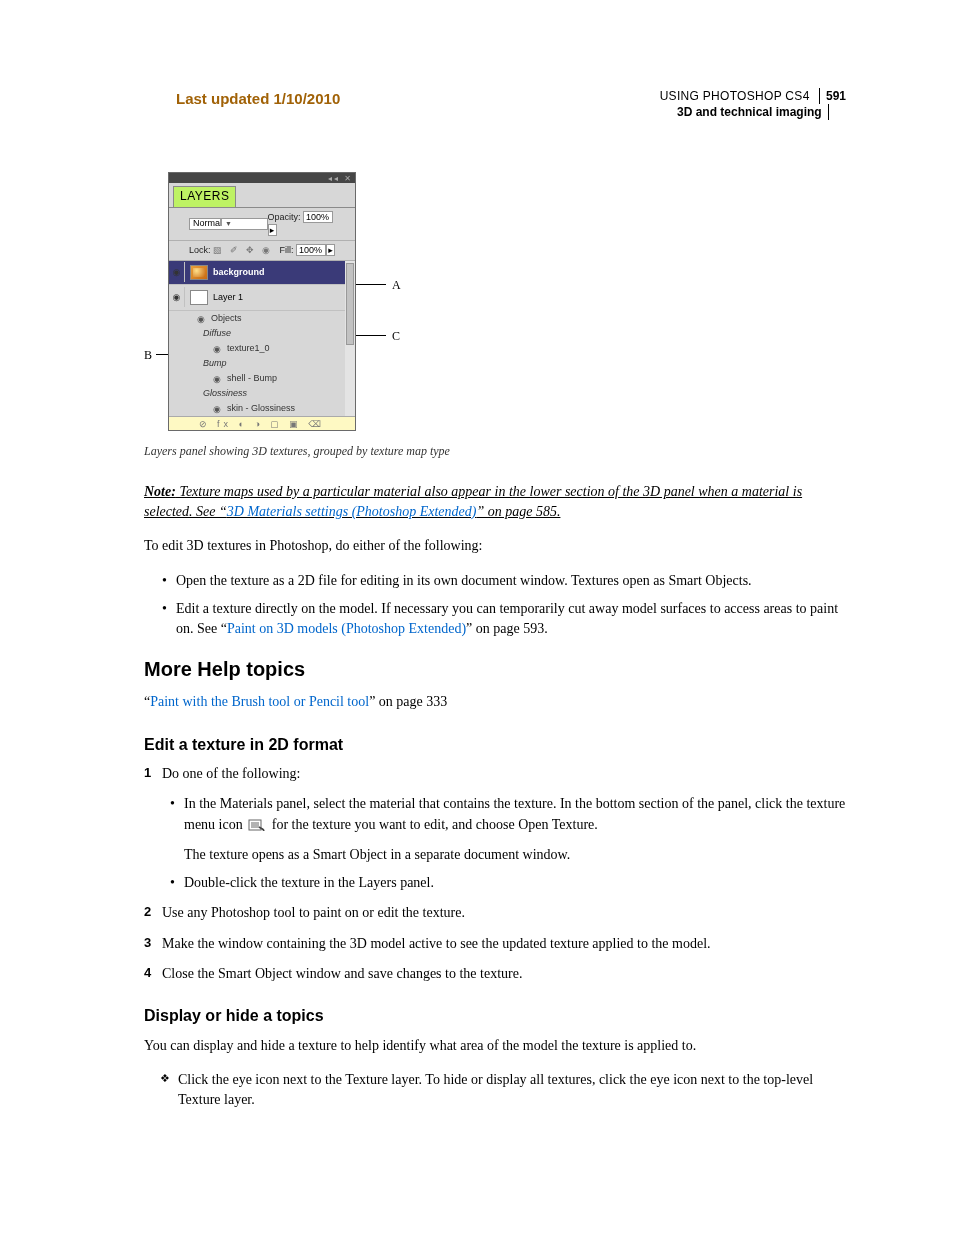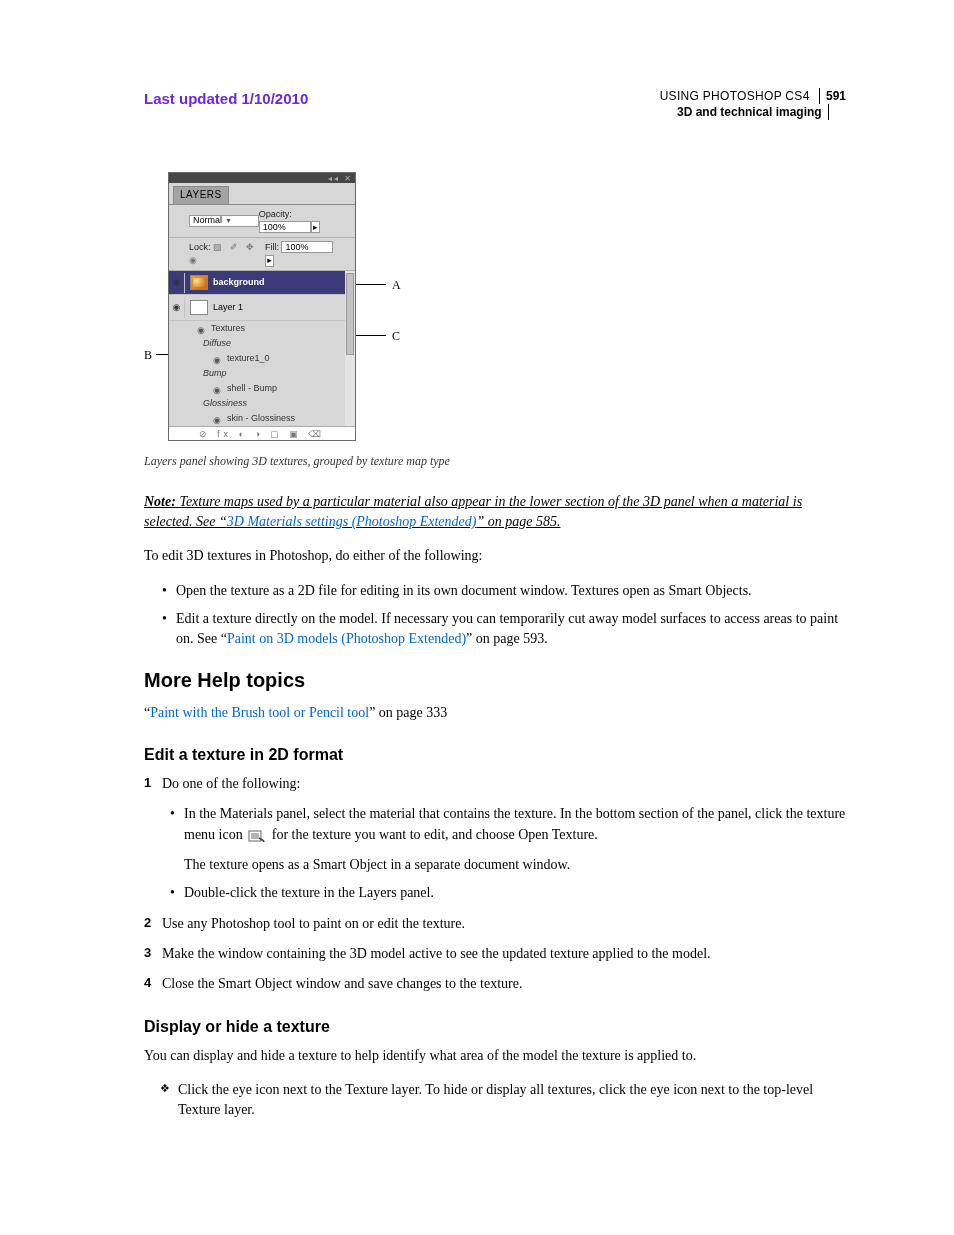--- a/index.html
+++ b/index.html
@@ -9,53 +9,53 @@
     line-height: 1.45;
     color: #000;
     background: #fff;
     width: 954px;
     height: 1235px;
     position: relative;
     padding: 88px 108px 60px 144px;
   }
   .sans { font-family: "Myriad Pro", "Segoe UI", Arial, sans-serif; }
   .header-row { display: flex; justify-content: space-between; align-items: flex-start; margin-bottom: 52px; }
-  .last-updated { color: #6d28d9; font-weight: 700; font-size: 15px; }
+  .last-updated { color: #a16207; font-weight: 700; font-size: 15px; margin-left: 32px; }
   .hdr-right { text-align: center; font-size: 12px; line-height: 1.35; }
   .hdr-product { letter-spacing: 0.3px; }
   .hdr-page { display:inline-block; border-left: 1.5px solid #000; padding-left: 6px; margin-left: 6px; font-weight: 700; }
   .hdr-section { font-weight: 700; border-right: 1.5px solid #000; padding-right: 6px; display:inline-block; }
 
   
   .figure-wrap { position: relative; margin: 0 0 12px 24px; }
   .panel { width: 188px; background: #d7d7d7; border: 1px solid #6a6a6a; font-family: Tahoma, Arial, sans-serif; font-size: 9px; color:#000; }
   .panel-top { height: 10px; background: #464646; position: relative; }
   .panel-top::after { content:""; position:absolute; right:3px; top:2px; width:6px; height:6px; }
   .top-icons { position:absolute; right:2px; top:0; color:#aaa; font-size:8px; letter-spacing:2px; }
   .tabs { background:#d7d7d7; padding: 3px 4px 0 4px; border-bottom:1px solid #8a8a8a; display:flex; gap:3px; }
-  .tab { background:#a3a3a3; border:1px solid #8a8a8a; border-bottom:none; padding:1px 6px; font-size:10px; letter-spacing:0.5px; }
+  .tab { background:#bef264; border:1px solid #8a8a8a; border-bottom:none; padding:1px 6px; font-size:12px; letter-spacing:0.5px; }
   .ctrl-row { display:flex; align-items:center; justify-content:space-between; padding:3px 20px; border-bottom:1px solid #b0b0b0; }
   .dd { background:#fff; border:1px solid #999; height:12px; display:inline-flex; align-items:center; padding:0 3px; font-size:9px; }
-  .dd.small{ width:52px; justify-content:flex-start;}
+  .dd.small{ width:30px; justify-content:flex-end;}
   .dd .arrow{ margin-left:3px; font-size:7px; color:#555;}
   .lbl{ font-size:9px; color:#222;}
   .lock-icons{ letter-spacing:3px; color:#777; font-size:9px;}
   .layers { position:relative; }
   .layer-row{ display:flex; align-items:center; min-height:20px; border-bottom:1px solid #c1c1c1; }
   .eye{ width:16px; height:20px; display:flex; align-items:center; justify-content:center; border-right:1px solid #c1c1c1; color:#333;}
   .thumb{ width:18px; height:15px; margin:2px 5px; background:#fff; border:1px solid #888; position:relative;}
   .thumb-3d{ background:linear-gradient(135deg,#e8a03a,#c96a12); }
   .thumb-3d::after{content:"";position:absolute;inset:2px;background:radial-gradient(circle at 30% 30%,#ffe08a,#c96a12);}
   .layer-name{ font-size:9px; }
   .layer-sel{ background:#3a3a78; color:#fff; }
   .layer-sel .layer-name{ color:#fff; font-weight:700;}
   .subitem{ padding-left:34px; font-size:9px; font-style:italic; color:#333; min-height:15px; display:flex; align-items:center;}
   .subitem.group{ font-style:normal; padding-left:28px;}
   .subitem .eye-sm{ width:10px; height:10px; margin-right:4px; color:#555;}
-  .panel-footer{ height:14px; background:#ffffff; border-top:1px solid #aaa; font-size:9px; color:#777; text-align:center; letter-spacing:4px; padding-top:1px;}
+  .panel-footer{ height:14px; background:#fef9c3; border-top:1px solid #aaa; font-size:9px; color:#777; text-align:center; letter-spacing:4px; padding-top:1px;}
   .scrollbar{ position:absolute; right:0; top:0; bottom:0; width:10px; background:#e4e4e4;}
   .scroll-thumb{ position:absolute; left:1px; right:1px; top:2px; height:82px; background:#c2c2c2; border:1px solid #999;}
   .callout{ position:absolute; font-family:"Minion Pro",Georgia,serif; font-size:12px; }
   .callout-line{ position:absolute; background:#000; height:1px; }
 
   .fig-cap{ font-style:italic; font-size:12px; color:#333; line-height:1.4; margin-bottom:22px;}
   .fig-cap .b{ font-weight:700; font-style:italic;}
 
   p.body{ margin-bottom:14px; font-size:14px; }
   .note-lbl{ font-weight:700; font-style:italic;}
@@ -129,21 +129,21 @@
         <div class="thumb thumb-3d"></div>
         <div class="layer-name">background</div>
       </div>
       <div class="layer-row" style="height:26px">
         <div class="eye">◉</div>
         <div class="thumb" style="background:#fff"></div>
         <div class="layer-name">Layer 1</div>
       </div>
       <div class="subitem group">
           <span class="eye-sm">◉</span>
-          <span>Textures</span>
+          <span>Objects</span>
         </div>
       <div class="subitem">Diffuse</div>
       <div class="subitem" style="padding-left:44px;font-style:normal">
           <span class="eye-sm">◉</span>
           <span>texture1_0</span>
         </div>
       <div class="subitem">Bump</div>
       <div class="subitem" style="padding-left:44px;font-style:normal">
           <span class="eye-sm">◉</span>
           <span>shell - Bump</span>
@@ -198,17 +198,17 @@
         <p class="result-p">The texture opens as a Smart Object in a separate document window.</p>
       </li>
       <li>Double-click the texture in the Layers panel.</li>
     </ul>
   </li>
   <li><span class="n">2</span><span>Use any Photoshop tool to paint on or edit the texture.</span></li>
   <li><span class="n">3</span><span>Make the window containing the 3D model active to see the updated texture applied to the model.</span></li>
   <li><span class="n">4</span><span>Close the Smart Object window and save changes to the texture.</span></li>
 </ol>
 
-<div class="sans h2">Display or hide a texture</div>
+<div class="sans h2">Display or hide a topics</div>
 <p class="body">You can display and hide a texture to help identify what area of the model the texture is applied to.</p>
 <ul class="diamond-list">
   <li>Click the eye icon next to the Texture layer. To hide or display all textures, click the eye icon next to the top-level Texture layer.</li>
 </ul>
 
 </body></html>

